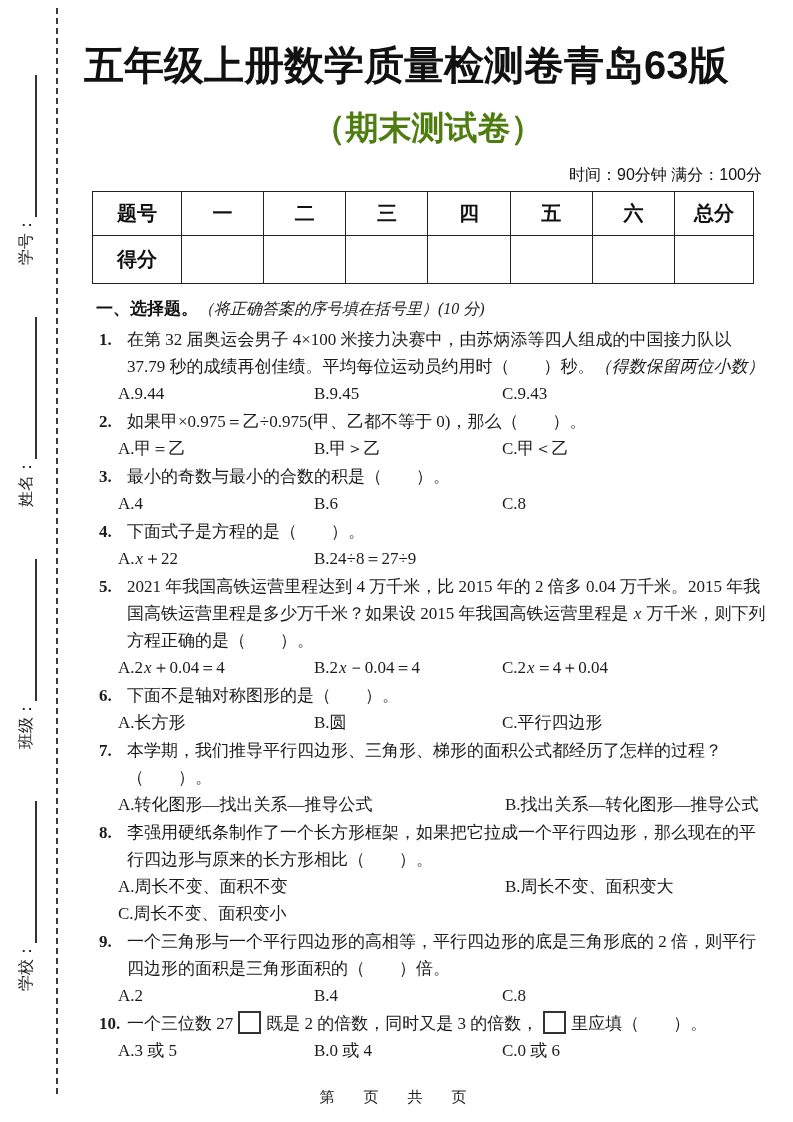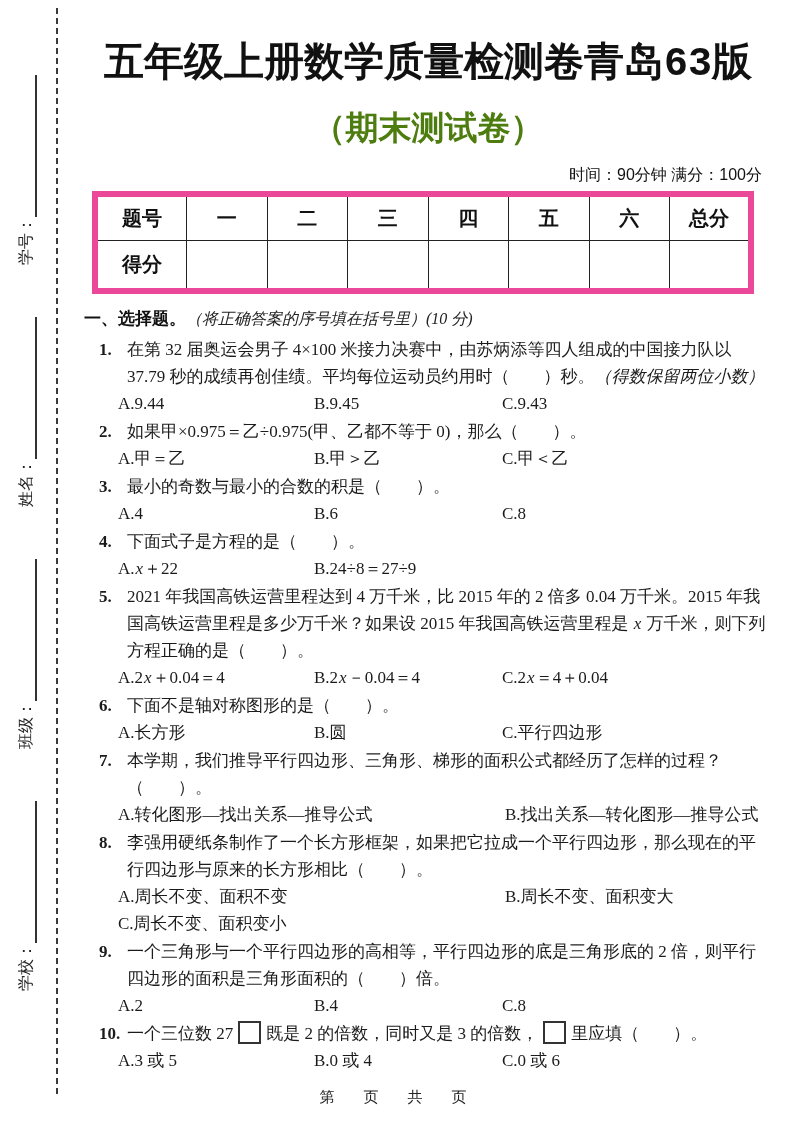--- a/index.html
+++ b/index.html
@@ -19,52 +19,52 @@
     display:flex;align-items:center;justify-content:space-between;
     padding:0 55px 0 55px;box-sizing:border-box;
     font-size:16px;color:#222;
   }
   .seal-group{display:inline-flex;align-items:flex-end;}
   .seal-label{white-space:nowrap;}
   .seal-blank{display:inline-block;width:142px;height:19px;border-bottom:2px solid #333;}
   
   .content{position:absolute;left:84px;top:0;width:688px;}
   .page-title{
-    margin:40px 0 0 0;text-align:center;
-    font-family:Liberation Mono, monospace;
+    margin:40px 0 0 0;
+    font-family:Liberation Sans, sans-serif;
     font-size:40px;font-weight:900;line-height:50px;color:#111;
     letter-spacing:0px;white-space:nowrap;
   }
   .page-subtitle{
     margin:18px 0 0 0;text-align:center;
     font-family:"Liberation Sans","DejaVu Sans",sans-serif;
     font-size:33px;font-weight:900;line-height:40px;color:#4d7c0f;
   }
   .meta-line{
     margin:17px 10px 5px 0;text-align:right;
     font-family:"Liberation Sans","DejaVu Sans",sans-serif;
     font-size:16px;color:#111;
   }
   
   table.score{
-    border-collapse:collapse;border:6px solid #ec4899;
+    border-collapse:collapse;border:1px solid #ec4899;
     width:662px;margin:0 0 0 8px;table-layout:fixed;
   }
   table.score td{
     border:1px solid #222;text-align:center;vertical-align:middle;
     font-size:20px;font-weight:bold;color:#111;
     font-family:"Liberation Serif","DejaVu Serif",serif;
   }
   tr.score-head td{height:41px;}
   tr.score-row td{height:45px;font-family:Liberation Mono, monospace;}
   td.c-corner{width:86px;}
   td.c-total{width:76px;}
   
   .section-heading{margin:12px 0 4px 0;font-size:17px;line-height:26px;white-space:nowrap;}
-  .sec-title{font-family:"Liberation Sans","DejaVu Sans",sans-serif;font-weight:bold;color:#111;}
+  .sec-title{font-family:"Liberation Sans","DejaVu Sans",sans-serif;font-weight:bold;color:#111;margin-left:12px;}
   .sec-note,.sec-points{font-style:italic;font-size:16px;color:#222;}
   
   .questions{font-size:17px;line-height:27px;}
   .question{position:relative;padding-left:43px;margin:0 0 1px 0;}
   .qnum{position:absolute;left:15px;top:0;font-weight:bold;}
   .qtext{margin:0;}
   .kai{font-style:italic;}
   .math{font-style:italic;padding:0 1px;}
   .blank-box{
     display:inline-block;width:23px;height:23px;border:2px solid #333;

